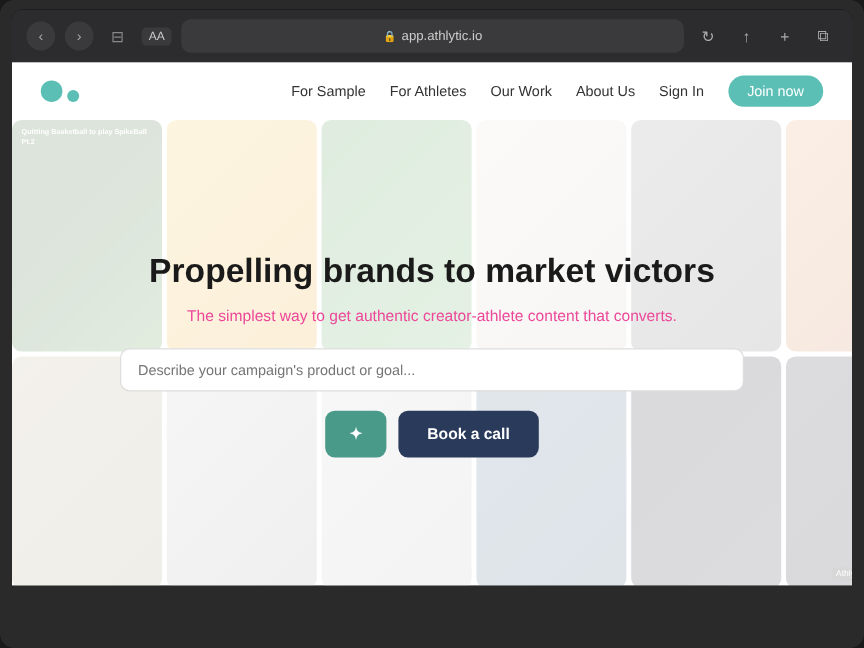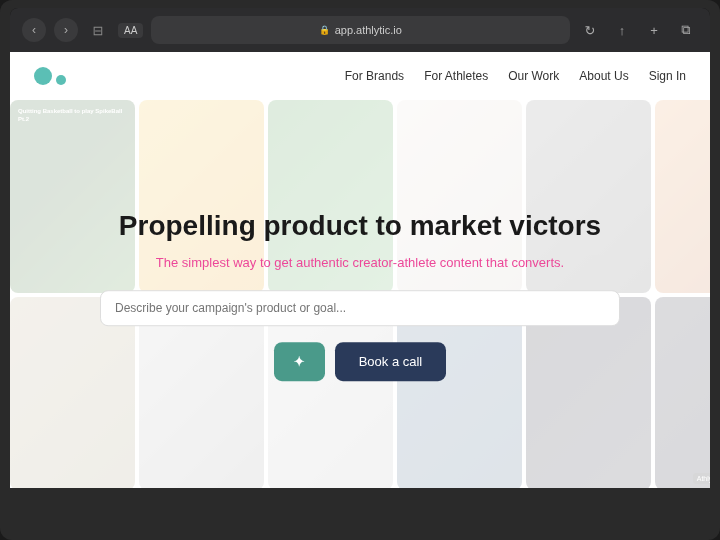--- a/index.html
+++ b/index.html
@@ -274,21 +274,21 @@
       gap: 6px;
     }
 
     .btn-book {
       background: #2a3a5a;
       color: white;
       border: none;
       border-radius: 8px;
       padding: 12px 24px;
       font-size: 13px;
-      font-weight: 400;
+      font-weight: 700;
       cursor: pointer;
     }
 
     
     .bottom-bar {
       height: 30px;
       background: #2c2c2e;
       display: flex;
       align-items: center;
       justify-content: center;
@@ -346,25 +346,26 @@
     </div>
 
     <div class="website">
 
       <nav class="nav">
         <div class="logo">
           <div class="logo-dot-big"></div>
           <div class="logo-dot-small"></div>
         </div>
         <div class="nav-links">
-          <a class="nav-link">For Brands</a>
+          <a class="nav-link">For Sample</a>
           <a class="nav-link">For Athletes</a>
           <a class="nav-link">Our Work</a>
           <a class="nav-link">About Us</a>
           <span class="nav-signin">Sign In</span>
+          <button class="nav-join">Join now</button>
         </div>
       </nav>
 
       <div class="hero">
 
         <div class="bg-images">
 
           <div class="bg-img img-basketball">
             <div style="padding:8px; color:white; font-size:6px; font-weight:700; line-height:1.3;">Quitting Basketball to play SpikeBall Pt.2</div>
           </div>
@@ -380,21 +381,21 @@
           <div class="bg-img img-outdoor"></div>
           <div class="bg-img img-phone-dark"></div>
           <div class="bg-img img-sample">
             <div class="img-label">Athlytic Sample</div>
           </div>
         </div>
 
         <div class="hero-overlay"></div>
 
         <div class="hero-content">
-          <h1 class="hero-title">Propelling product to market victors</h1>
+          <h1 class="hero-title">Propelling brands to market victors</h1>
           <p class="hero-subtitle">The simplest way to get authentic creator-athlete content that converts.</p>
           <input class="hero-input" type="text" placeholder="Describe your campaign's product or goal..." style="">
           <div class="hero-buttons">
             <button class="btn-campaign">
               <span>✦</span>
             </button>
             <button class="btn-book">Book a call</button>
           </div>
         </div>
       </div>

